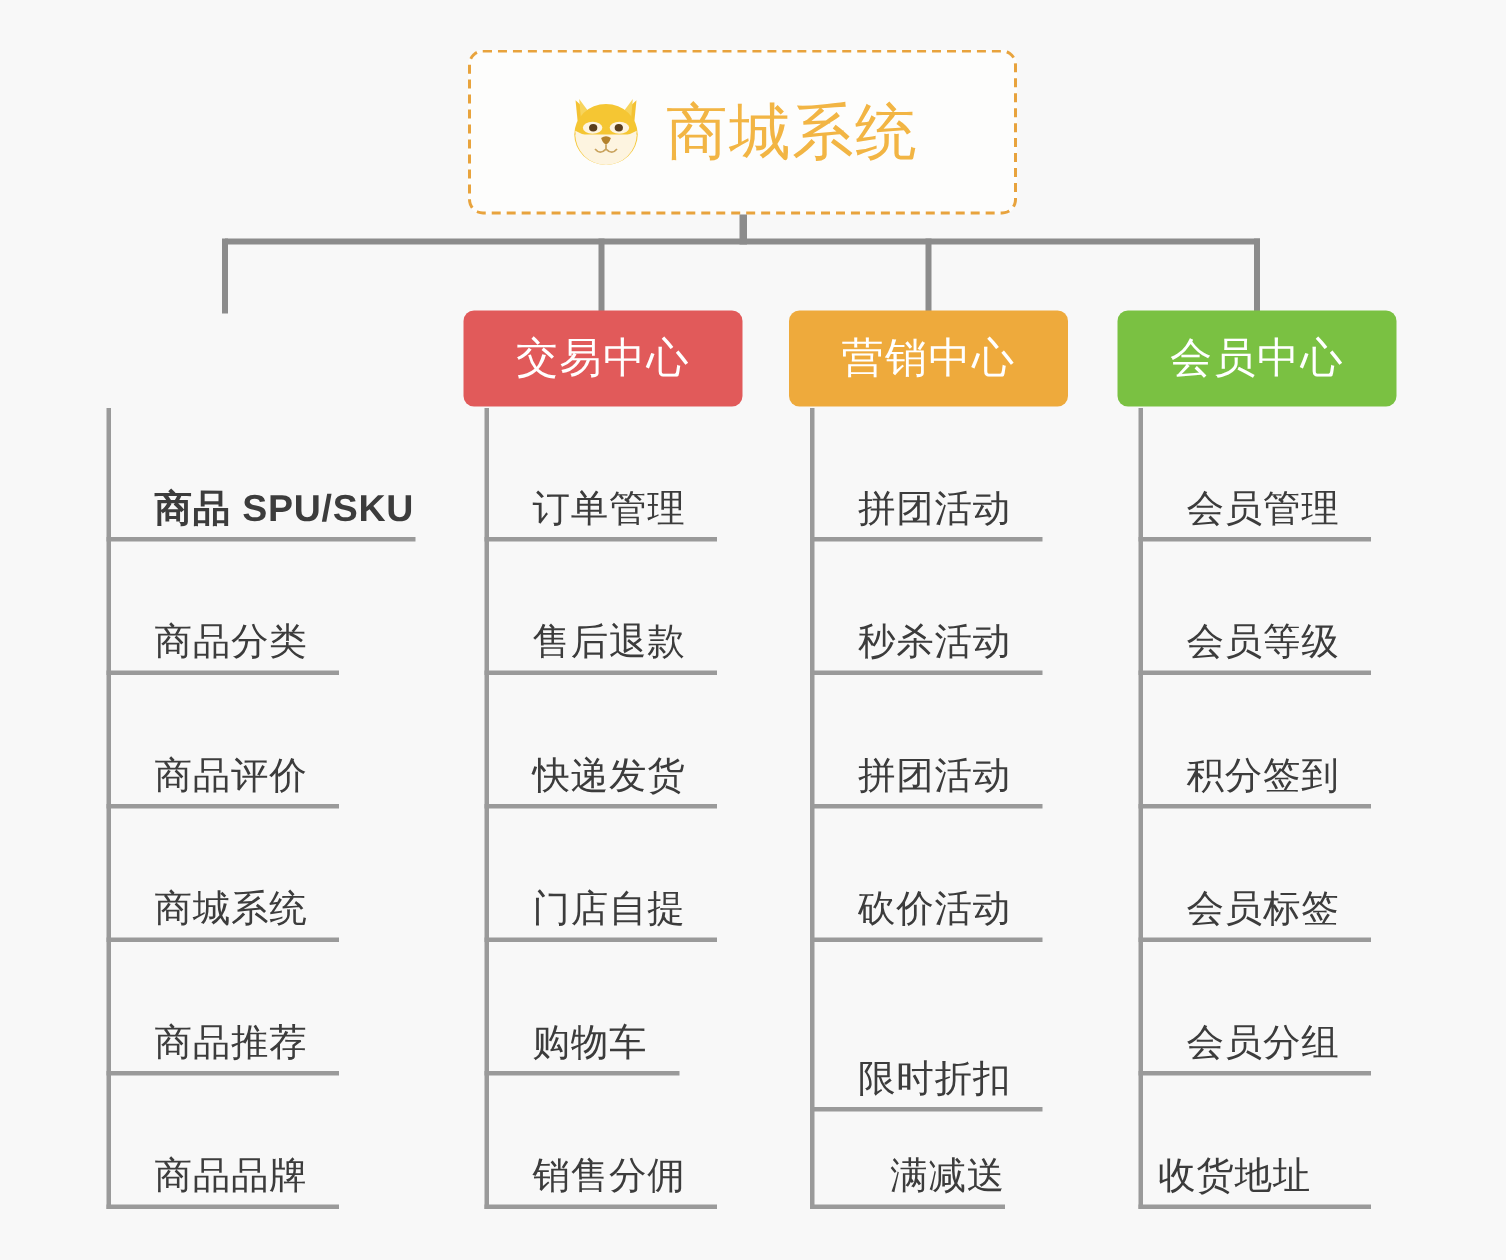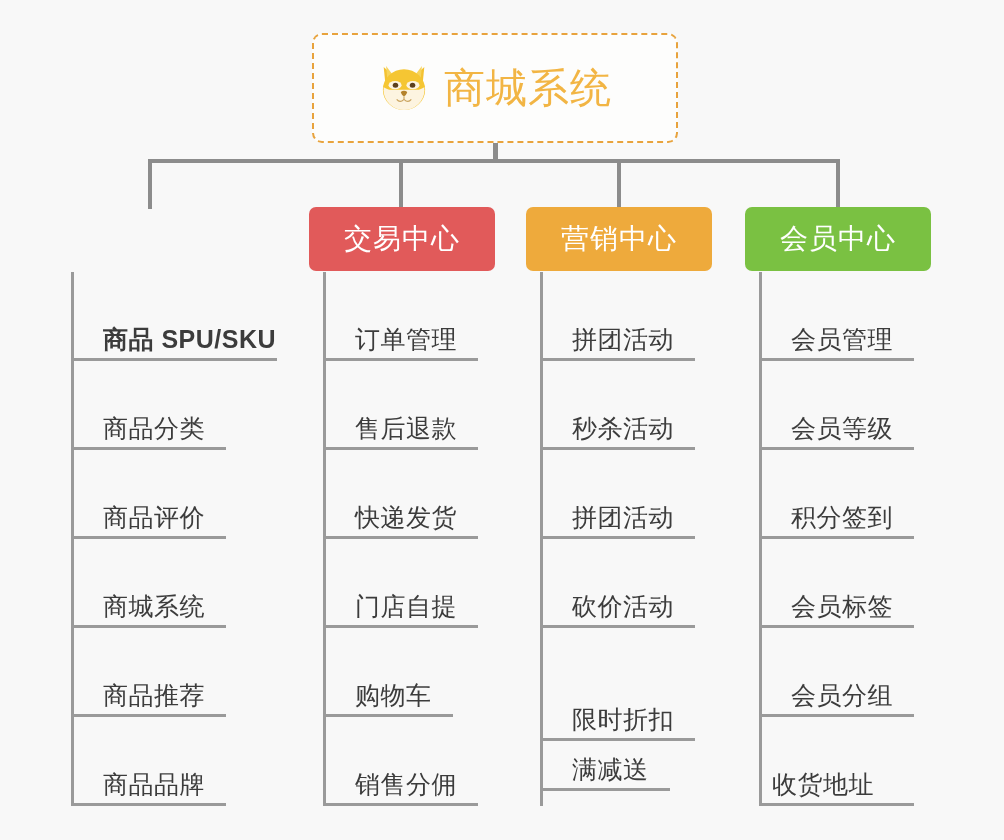--- a/index.html
+++ b/index.html
@@ -200,21 +200,21 @@
       </div>
     <div class="leaf" style="top:178px; width:155px;">
         <span class="leaf-label">拼团活动</span>
       </div>
     <div class="leaf" style="top:267px; width:155px;">
         <span class="leaf-label">砍价活动</span>
       </div>
     <div class="leaf" style="top:356px; width:155px;margin-top:24px;">
         <span class="leaf-label">限时折扣</span>
       </div>
-    <div class="leaf" style="top:430px; width:130px;">
+    <div class="leaf" style="top:445px; width:130px;justify-content:flex-end;">
         <span class="leaf-label">满减送</span>
       </div>
   </div>
 
   <div class="col" style="left:759px;">
     <div class="col-spine" style="height:534px;"></div>
     <div class="leaf" style="top:0px;   width:155px;">
         <span class="leaf-label">会员管理</span>
       </div>
     <div class="leaf" style="top:89px;  width:155px;">

